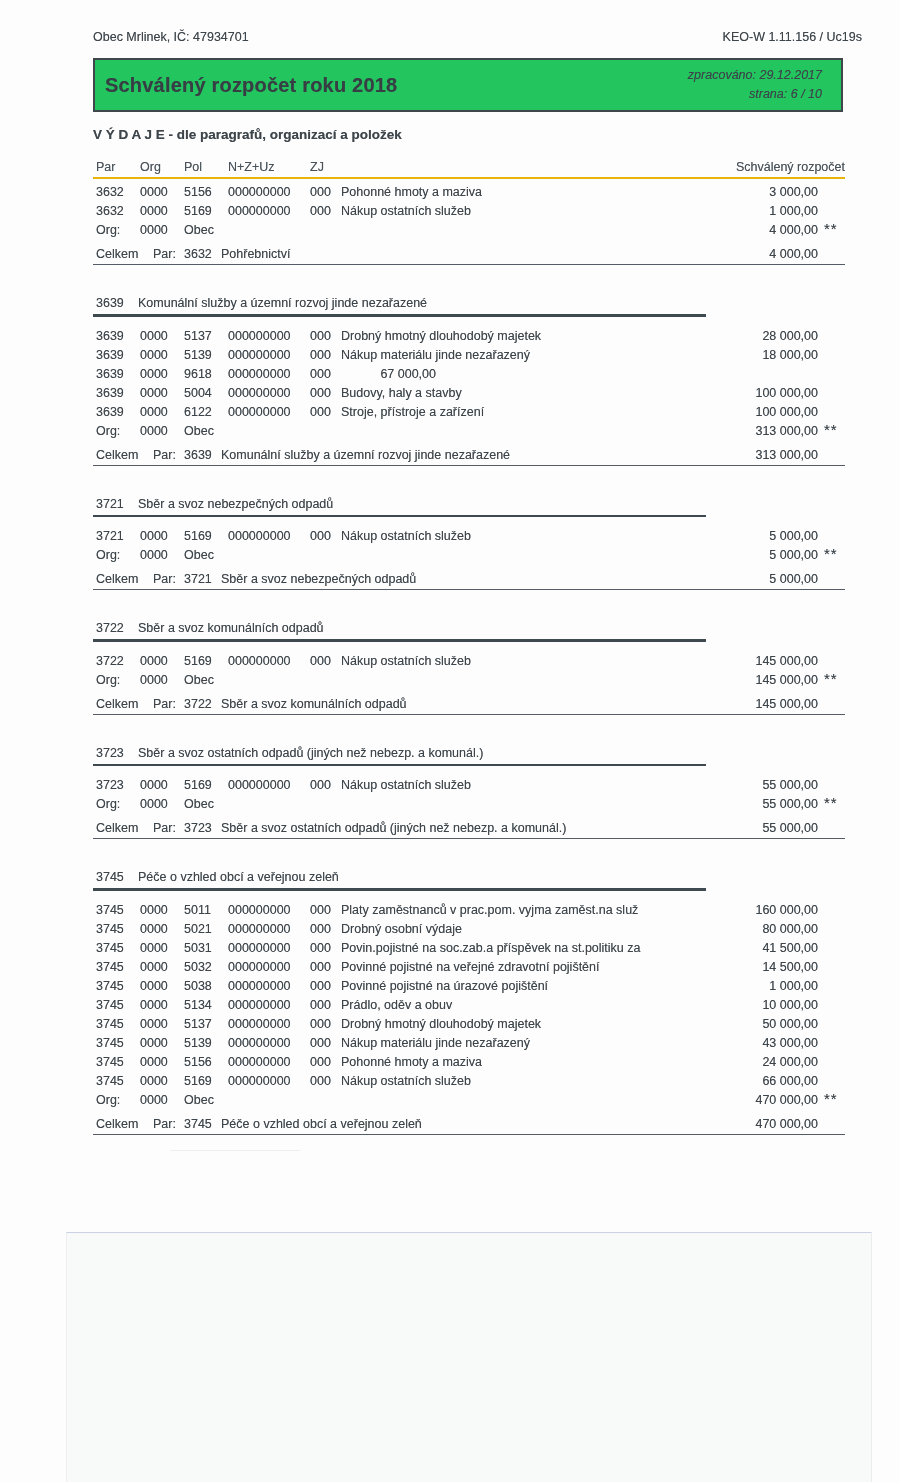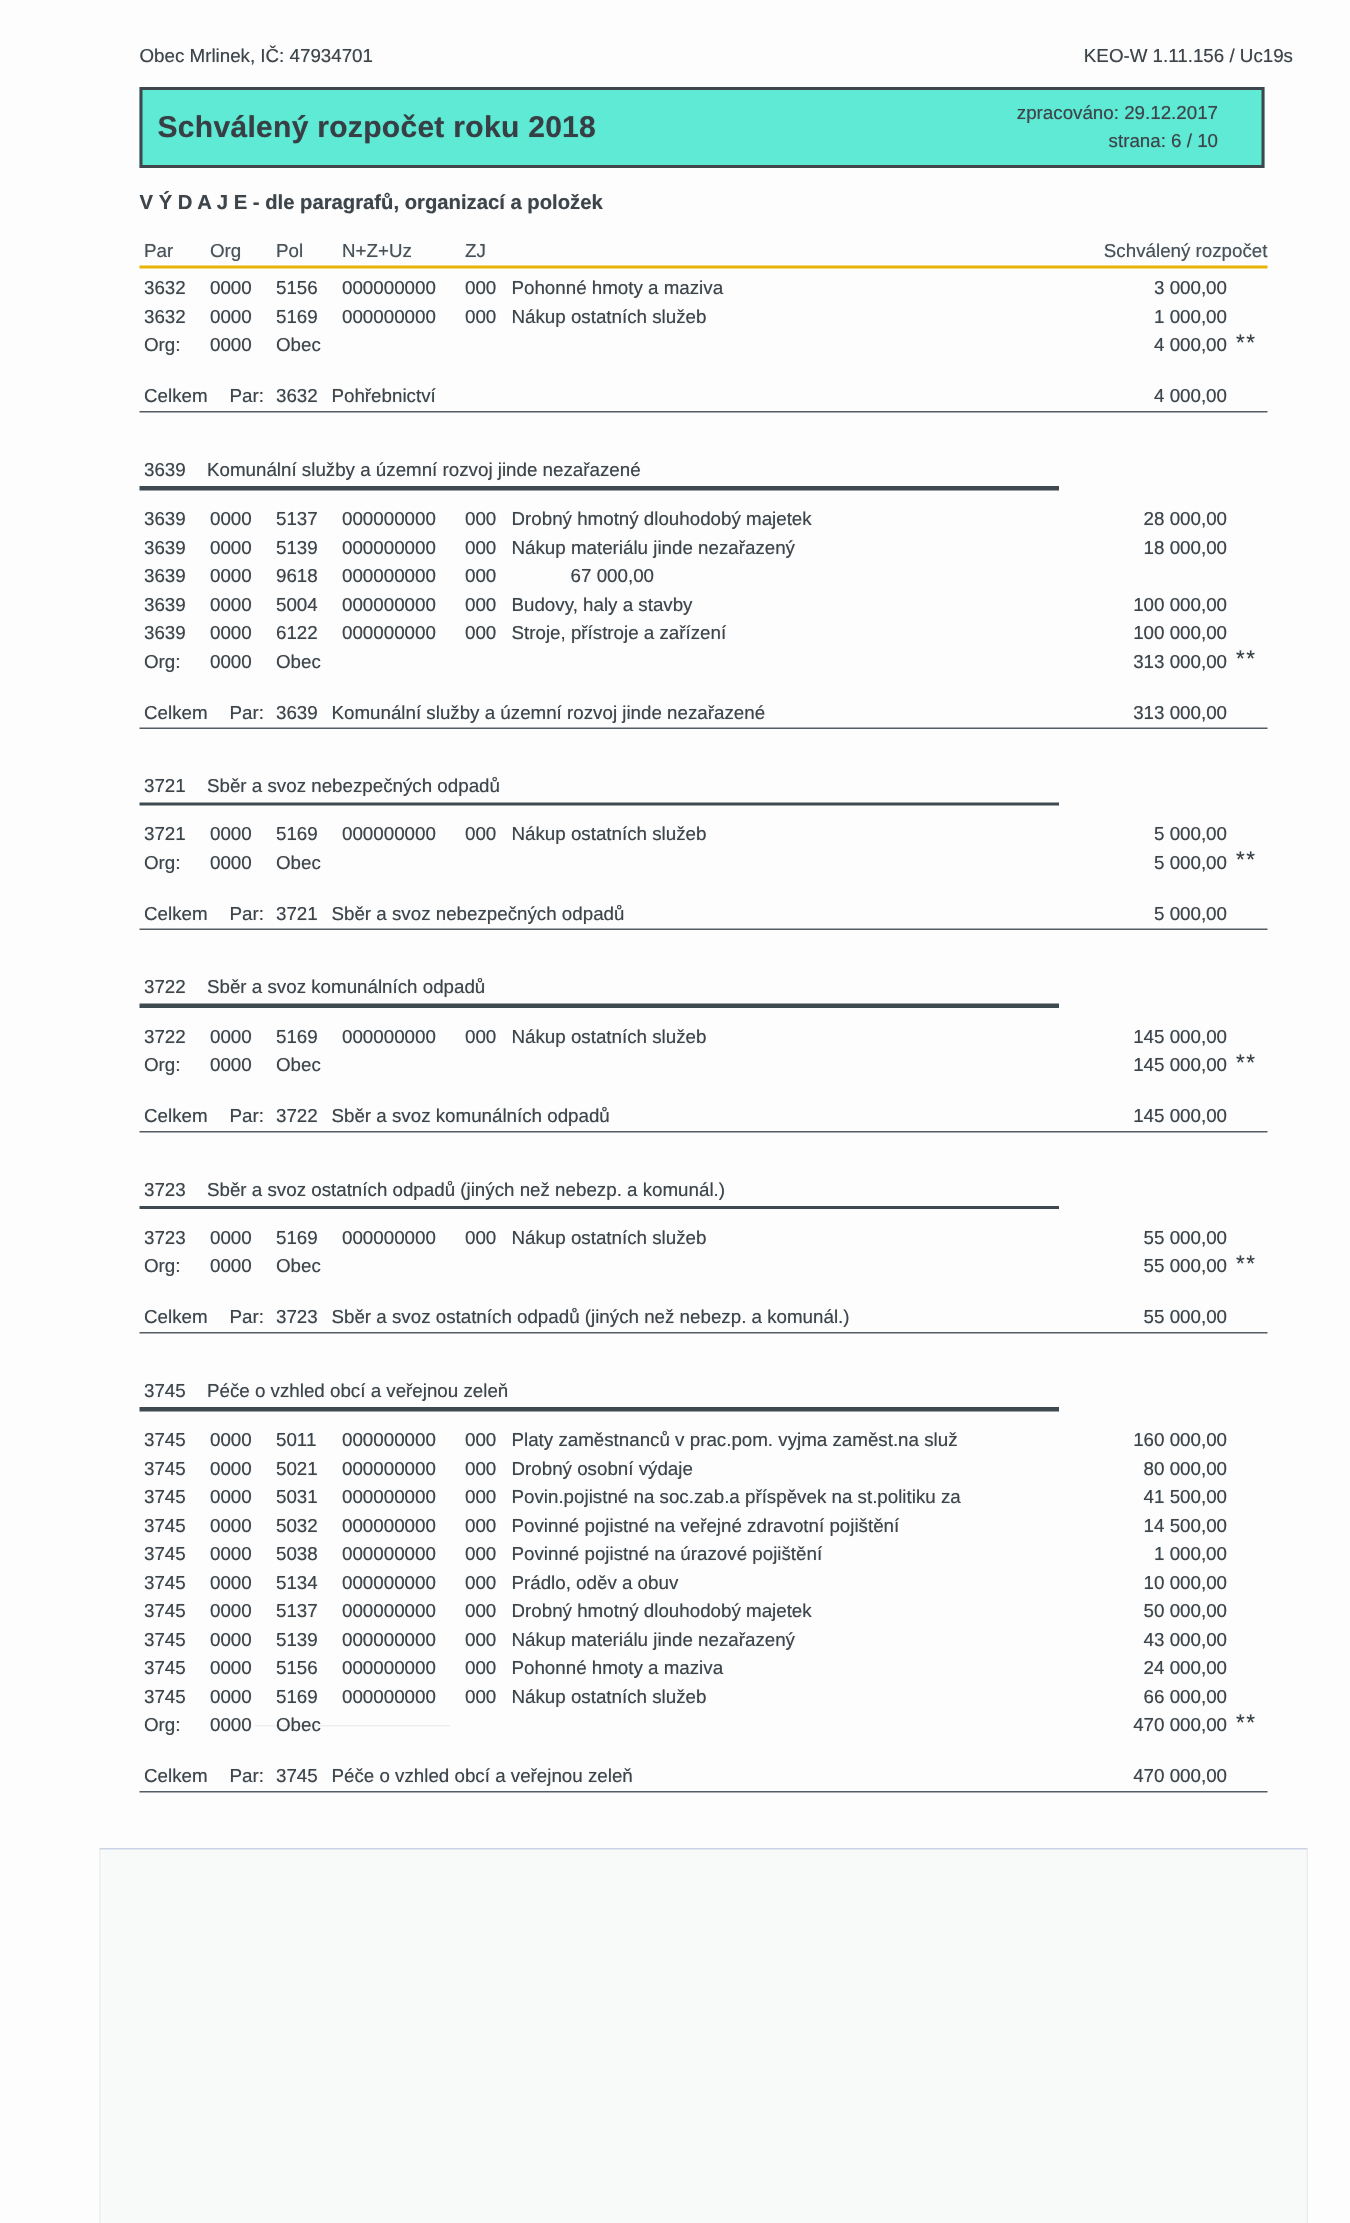--- a/index.html
+++ b/index.html
@@ -10,23 +10,23 @@
   }
   .page *{box-sizing:border-box;}
   .soft{text-shadow:0 0 .5px rgba(61,69,75,.55);}
 
   
   .doc-header{position:absolute;top:30px;left:93px;width:769px;display:flex;
     justify-content:space-between;font-size:12.5px;}
 
   
   .title-box{position:absolute;top:58px;left:93px;width:750px;height:54px;
-    border:2px solid #40474c;display:flex;justify-content:space-between;align-items:center;background:#5eead4;}
+    border:2px solid #40474c;display:flex;justify-content:space-between;align-items:center;background:#22c55e;}
   .title-box h1{margin:0;padding-left:10px;font-size:20px;letter-spacing:.2px;color:#373f45;}
-  .title-meta{font-size:12.5px;line-height:19px;text-align:right;padding-right:29px;}
+  .title-meta{font-size:12.5px;line-height:19px;text-align:right;padding-right:19px;font-style:italic;}
 
   
   .section-heading{position:absolute;top:127px;left:93px;margin:0;font-size:13.5px;color:#3d454b;}
 
   
   .budget-table{position:absolute;top:160px;left:93px;width:752px;}
   .thead{display:flex;padding:0 0 3px 3px;font-size:12.5px;color:#48525a;
     border-bottom:2px solid #eab308;}
   .groups{padding-top:4px;}
 
@@ -36,21 +36,21 @@
   .c.name{flex:1;overflow:hidden;}
   .c.name2{flex:1;overflow:hidden;}
   .c.amt{width:95px;text-align:right;}
   .c.stars{width:27px;padding-left:6px;font-size:15px;line-height:16px;letter-spacing:1px;color:#3a4248;}
   .th.amtlabel{flex:1;text-align:right;}
 
   .grp-title{display:flex;margin-top:30px;height:16px;line-height:16px;font-size:12.5px;padding-left:3px;}
   .gt-par{width:42px;}
   .grp-rule{height:2.6px;background:#3f4950;width:613px;margin-top:3px;margin-bottom:10px;}
 
-  .celkem{display:flex;margin-top:16px;height:19px;line-height:17px;font-size:12.5px;
+  .celkem{display:flex;margin-top:6px;height:19px;line-height:17px;font-size:12.5px;
     padding-left:3px;border-bottom:1.7px solid #545d66;white-space:nowrap;}
   .ck-l{width:57px}.ck-p{width:31px}.ck-n{width:37px}
 
   
   .scan-band{position:absolute;left:66px;top:1232px;width:806px;height:250px;
     background:#f8f9f9;border-top:1px solid rgba(150,165,205,.45);
     border-left:1px solid rgba(0,0,0,.045);border-right:1px solid rgba(0,0,0,.05);}
   .scan-smudge{position:absolute;left:170px;top:1150px;width:130px;height:1px;background:rgba(0,0,0,.06);}
 </style>
 </head>

